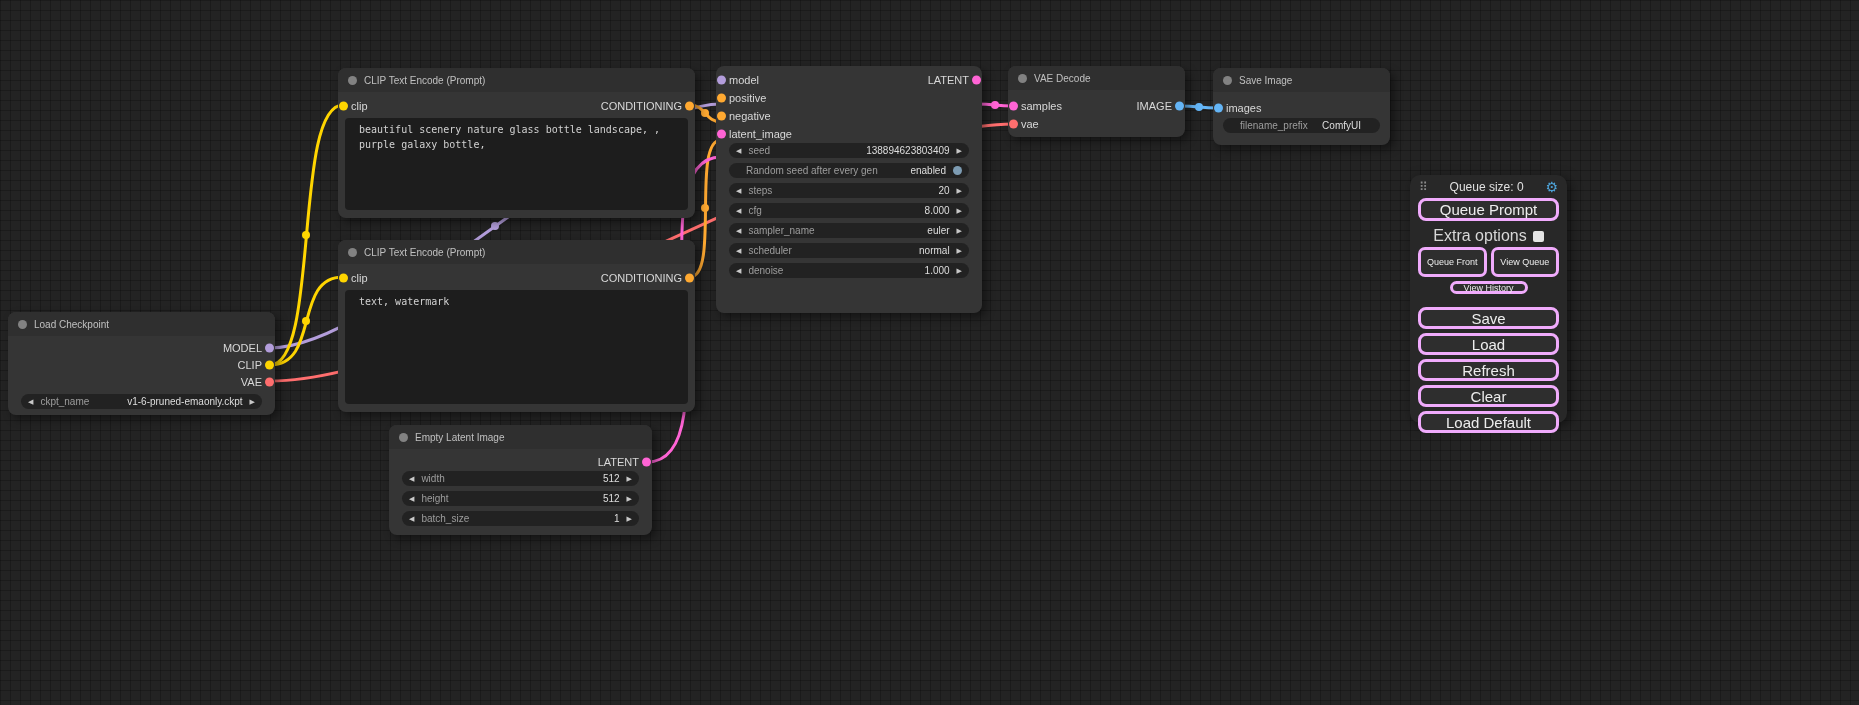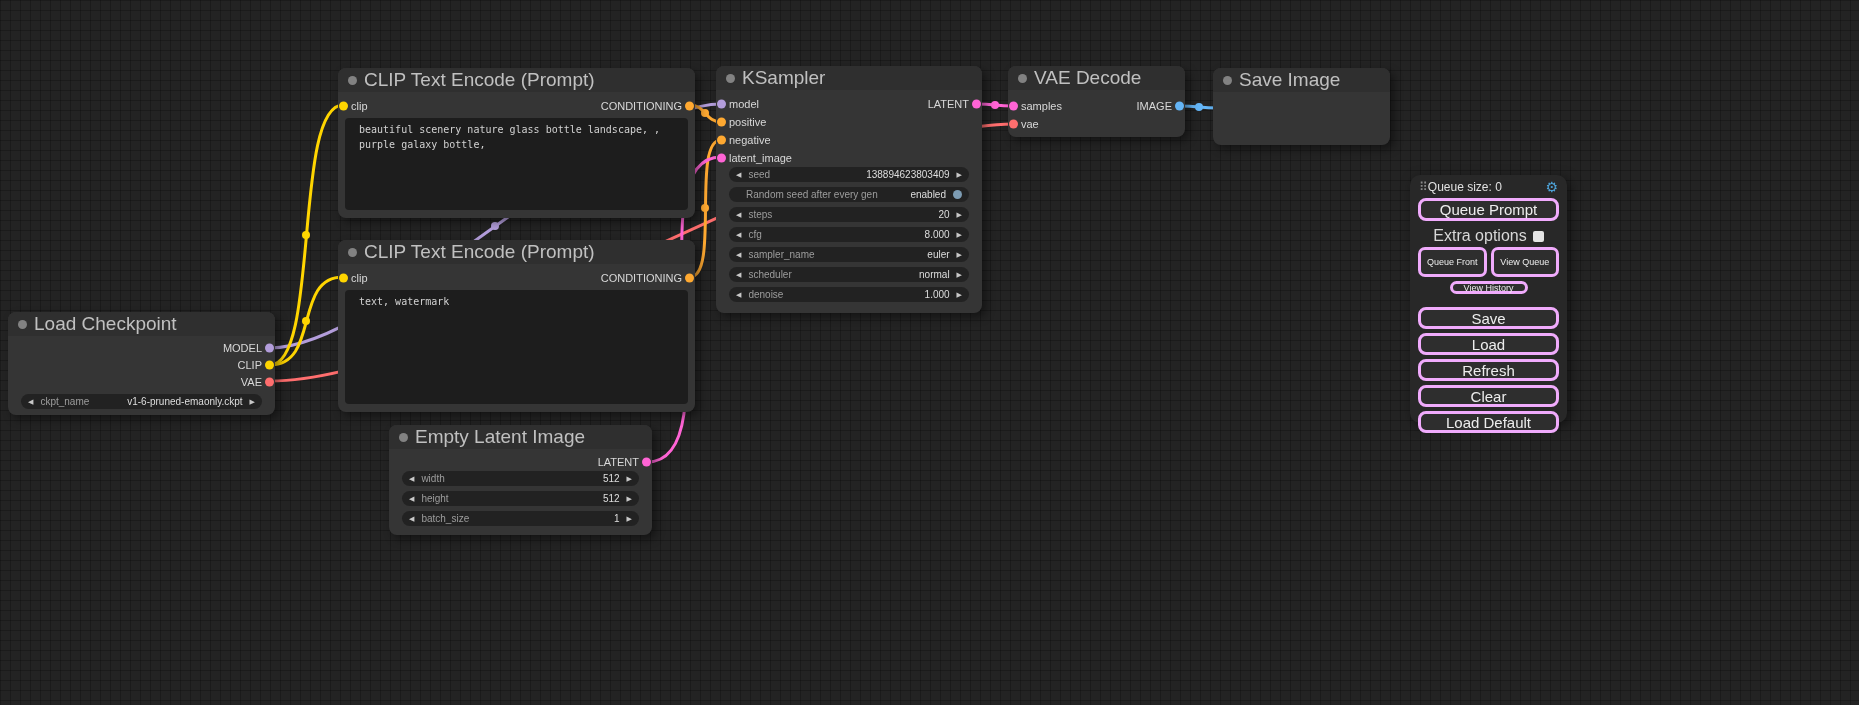--- a/index.html
+++ b/index.html
@@ -14,21 +14,21 @@
     position:relative;
     overflow:hidden;
     color:#ddd;
   }
   #wires { position:absolute; left:0; top:0; z-index:1; pointer-events:none; }
   .node { position:absolute; z-index:2; background:#353535; border-radius:8px;
           box-shadow:4px 4px 10px rgba(0,0,0,0.45); font-size:11px; }
   .ntitle { height:24px; display:flex; align-items:center; gap:7px; padding:0 10px;
             background:#2f2f2f; border-radius:8px 8px 0 0; }
   .ntdot { width:9px; height:9px; border-radius:50%; background:#828282; flex:0 0 auto; }
-  .nlabel { color:#c0c0c0; font-size:19px; white-space:nowrap; }
+  .nlabel { color:#c0c0c0; font-size:10px; white-space:nowrap; }
   .srow { position:relative; display:flex; align-items:center; height:17px; padding:0 13px;
           color:#d8d8d8; font-size:11px; }
   .srow18 { height:18px; }
   .slabel { white-space:nowrap; }
   .right { margin-left:auto; }
   .dot { position:absolute; top:50%; transform:translateY(-50%); width:9px; height:9px; border-radius:50%; }
   .dot.in { left:1px; }
   .dot.out { right:1px; }
   .textbox { margin:4px 7px 0; background:#1d1d1d; border-radius:4px; padding:5px 14px;
              font-family:"DejaVu Sans Mono", monospace; font-size:10px; line-height:1.45;
@@ -39,21 +39,21 @@
   .wlabel { color:#9d9d9d; margin-left:7px; white-space:nowrap; }
   .wvalue { margin-left:auto; color:#dedede; margin-right:7px; white-space:nowrap; }
   .widget.noarrow .wlabel { margin-left:10px; }
   .toggle { width:9px; height:9px; border-radius:50%; background:#7d9cb3; flex:0 0 auto; }
 
   .menu { position:absolute; left:1410px; top:175px; width:157px; height:248px; z-index:5;
           background:#282828; border-radius:10px; box-shadow:3px 3px 12px rgba(0,0,0,0.5);
           display:flex; flex-direction:column; }
   .menu-header { display:flex; align-items:center; height:22px; padding:4px 9px 0; }
   .drag-handle { color:#8a8a8a; font-size:12px; }
-  .queue-size { flex:1; text-align:left; font-size:12px; color:#e0e0e0; }
+  .queue-size { flex:1; text-align:center; font-size:12px; color:#e0e0e0; }
   .gear { color:#4ea3d8; font-size:14px; }
   .btn { background:#2e2e2e; border:3px solid #f0abfc; border-radius:8px; color:#ededed;
          text-align:center; cursor:pointer; display:flex; align-items:center; justify-content:center; }
   .btn-queue { height:23px; margin:3px 8px 8px; font-size:15px; }
   .extra-row { display:flex; align-items:center; justify-content:center; gap:6px; height:14px;
                margin-bottom:4px; font-size:16px; color:#d8d8d8; }
   .checkbox { width:11px; height:11px; background:#e4e4e4; border-radius:2px; cursor:pointer; }
   .small-row { display:flex; gap:4px; margin:0 8px 4px; }
   .btn-small { flex:1; height:30px; font-size:9px; border-radius:7px; }
   .btn-history { width:78px; height:13px; font-size:9px; border-radius:7px; align-self:center; margin-bottom:13px; }
@@ -138,24 +138,20 @@
         <span class="dot in" style="background:var(--c-clip)"></span>
         <span class="slabel">clip</span>
         <span class="slabel right">CONDITIONING</span>
         <span class="dot out" style="background:var(--c-conditioning)"></span>
       </div>
       <div class="textbox" style="height:114px">text, watermark</div>
     </div>
   </div>
 
   <div class="node" style="left:716px;top:66px;width:266px;height:247px">
-    <div class="ntitle">
-      <span class="ntdot"></span>
-      <span class="nlabel">KSampler</span>
-    </div>
     <div style="padding-top:5px">
       <div class="srow srow18">
         <span class="dot in" style="background:var(--c-model)"></span>
         <span class="slabel">model</span>
         <span class="slabel right">LATENT</span>
         <span class="dot out" style="background:var(--c-latent)"></span>
       </div>
       <div class="srow srow18">
         <span class="dot in" style="background:var(--c-conditioning)"></span>
         <span class="slabel">positive</span>
@@ -229,20 +225,30 @@
         <span class="dot in" style="background:var(--c-vae)"></span>
         <span class="slabel">vae</span>
       </div>
     </div>
   </div>
 
   <div class="node" style="left:1213px;top:68px;width:177px;height:77px">
     <div class="ntitle">
       <span class="ntdot"></span>
       <span class="nlabel">Save Image</span>
+    </div>
+    <div style="padding-top:7px">
+      <div class="srow srow18">
+        <span class="dot in" style="background:var(--c-image)"></span>
+        <span class="slabel">images</span>
+      </div>
+      <div class="widget noarrow" style="margin:1px 10px 0">
+        <span class="wlabel">filename_prefix</span>
+        <span class="wvalue" style="margin-right:12px">ComfyUI</span>
+      </div>
     </div>
   </div>
 
   <div class="node" style="left:389px;top:425px;width:263px;height:110px">
     <div class="ntitle">
       <span class="ntdot"></span>
       <span class="nlabel">Empty Latent Image</span>
     </div>
     <div style="padding-top:4px">
       <div class="srow srow18">

